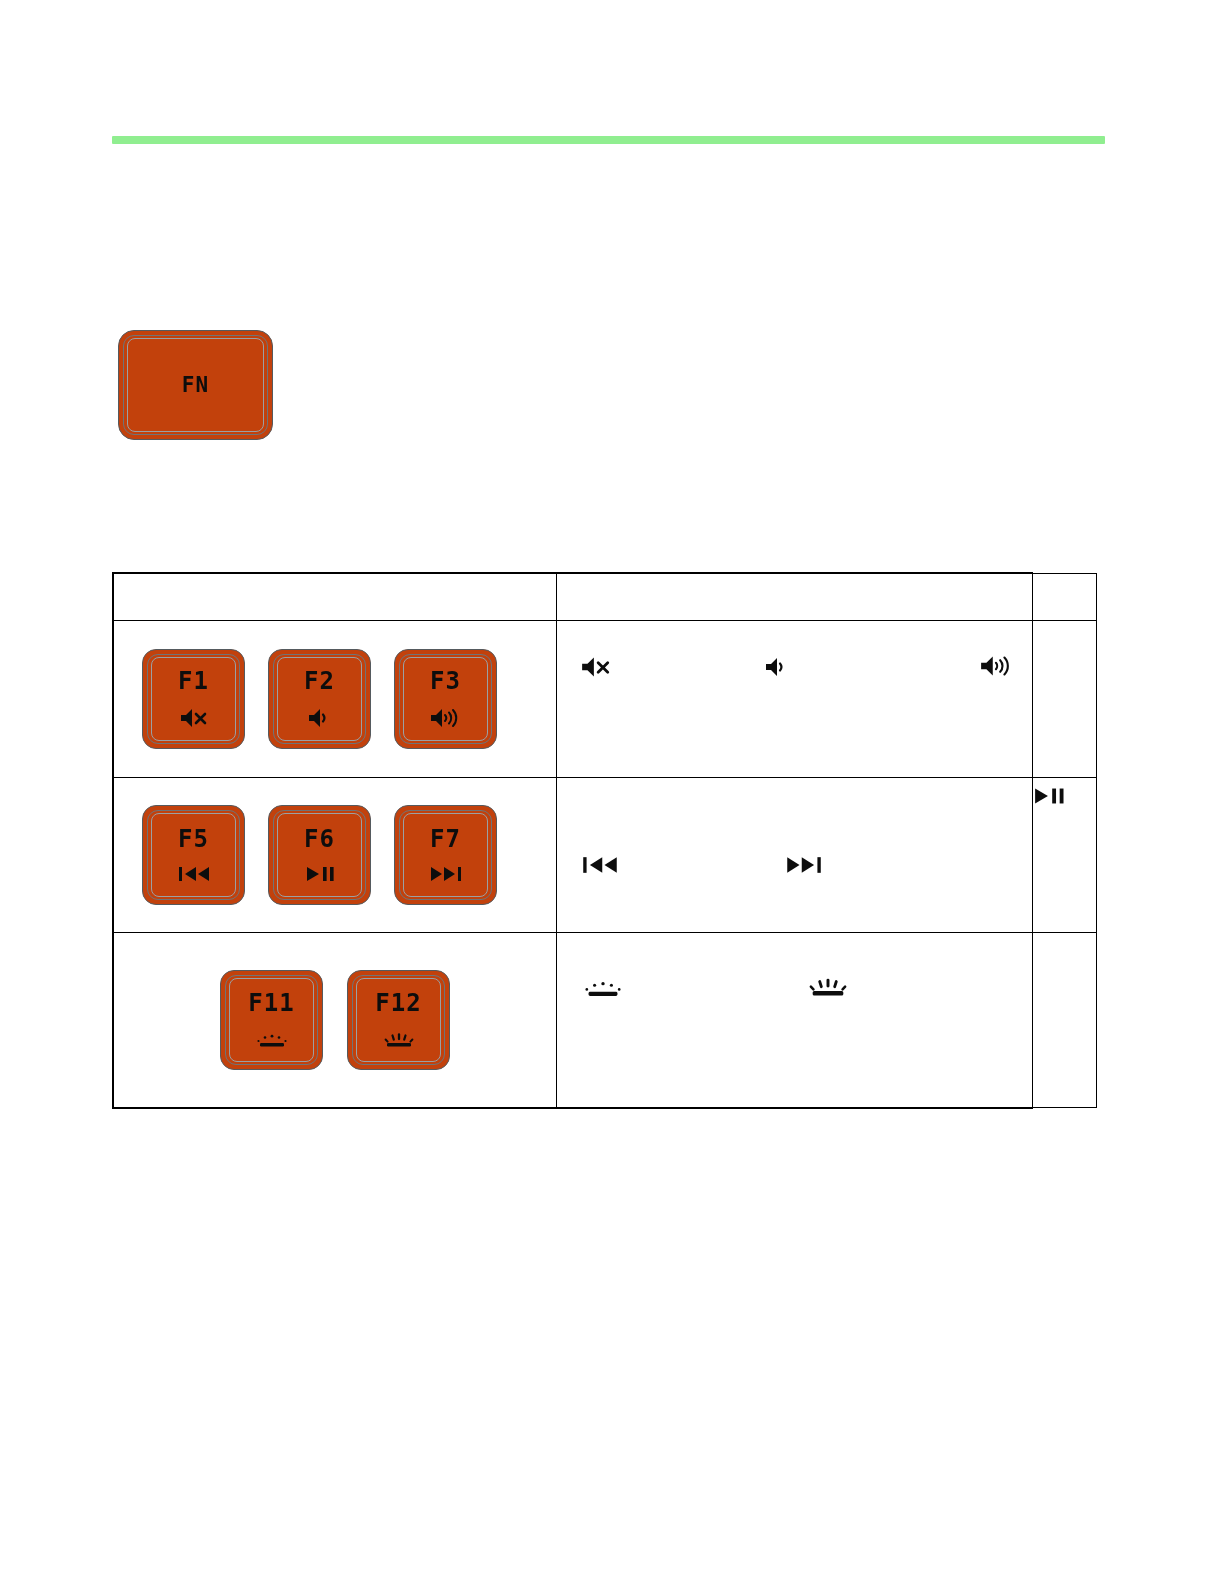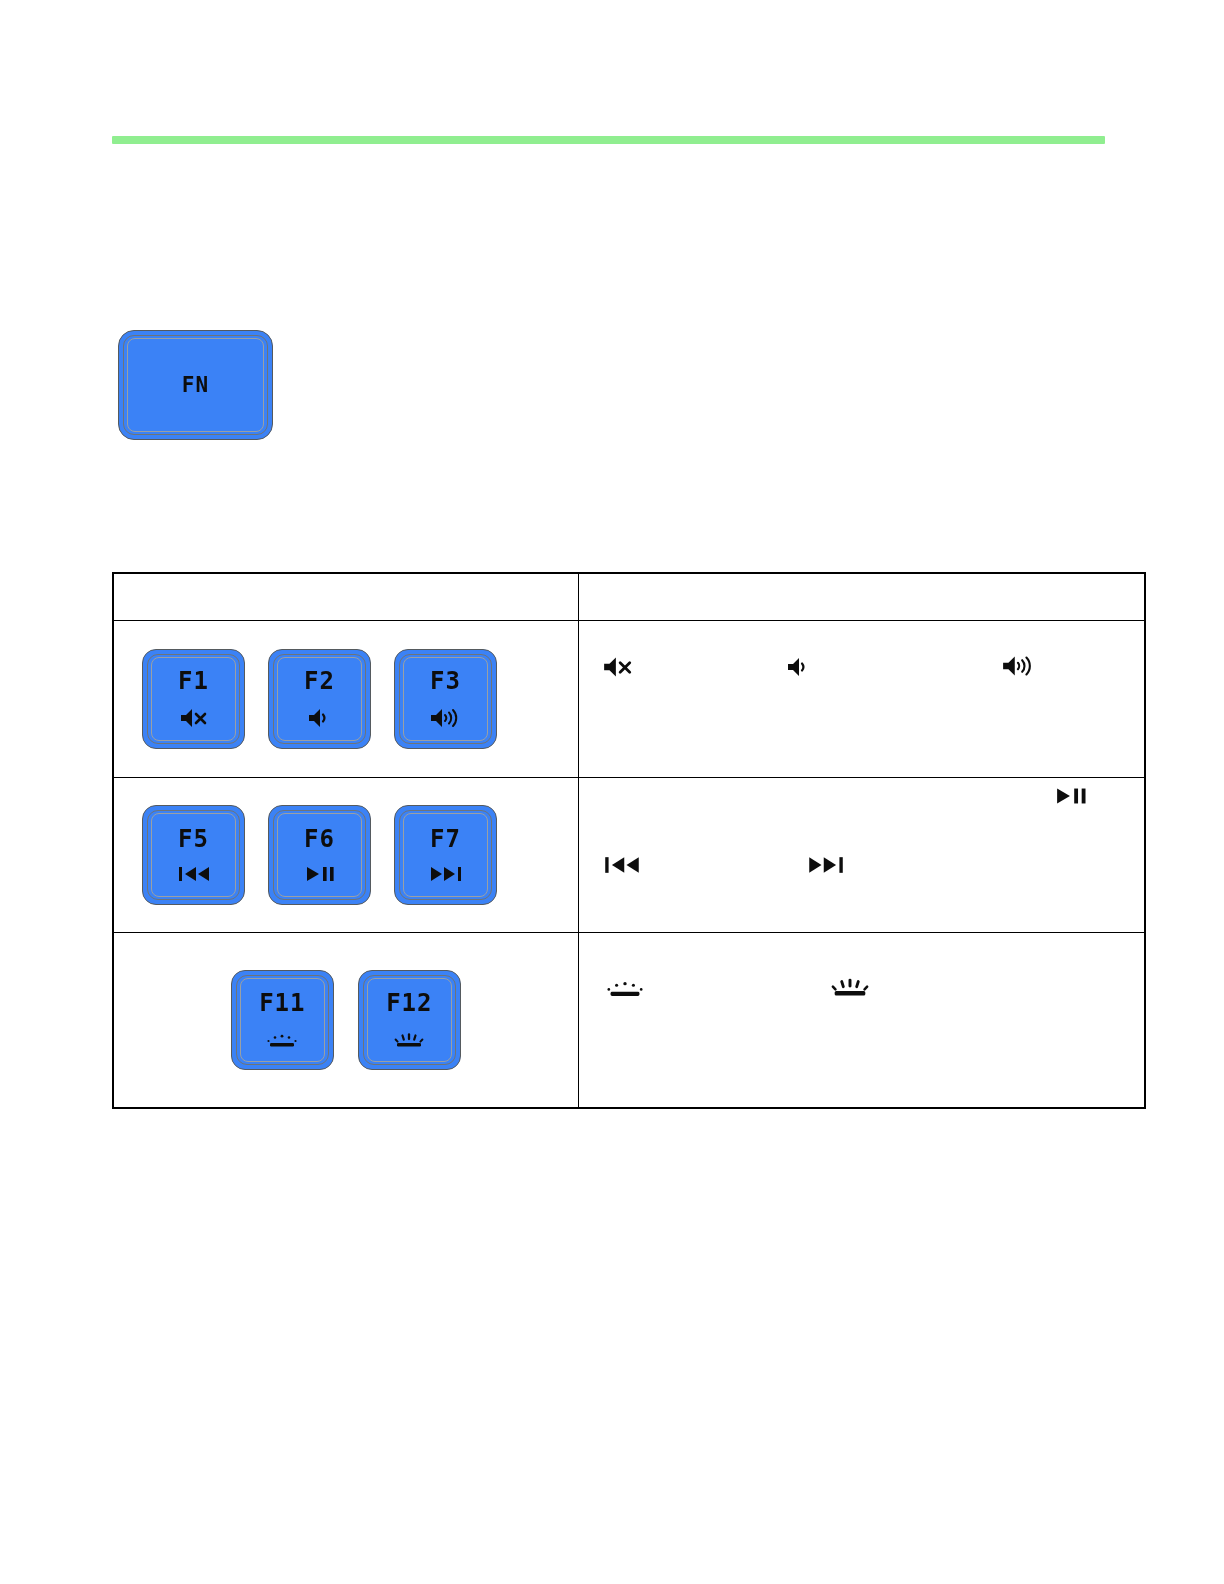--- a/index.html
+++ b/index.html
@@ -19,21 +19,21 @@
     top: 136px;
     width: 993px;
     height: 8px;
     background: #90ee90;
     border-radius: 1px;
   }
 
   
   .keycap {
     position: relative;
-    background: #3b82f6;
+    background: #c2410c;
     border: 1.6px solid #555a5e;
     border-radius: 14px;
     display: flex;
     flex-direction: column;
     align-items: center;
     justify-content: center;
     text-align: center;
   }
   .keycap::before {
     content: "";
@@ -86,21 +86,21 @@
     height: 110px;
     border-radius: 16px;
   }
   .fn-key .key-label { font-size: 21px; }
 
   
   .fn-table {
     position: absolute;
     left: 112px;
     top: 572px;
-    width: 1034px;
+    width: 921px;
     height: 537px;
     border: 1.6px solid #000;
     border-collapse: collapse;
   }
   .fn-table table { width: 100%; height: 100%; border-collapse: collapse; table-layout: fixed; }
   .fn-table td {
     border: 1.3px solid #000;
     vertical-align: middle;
     padding: 0;
   }

